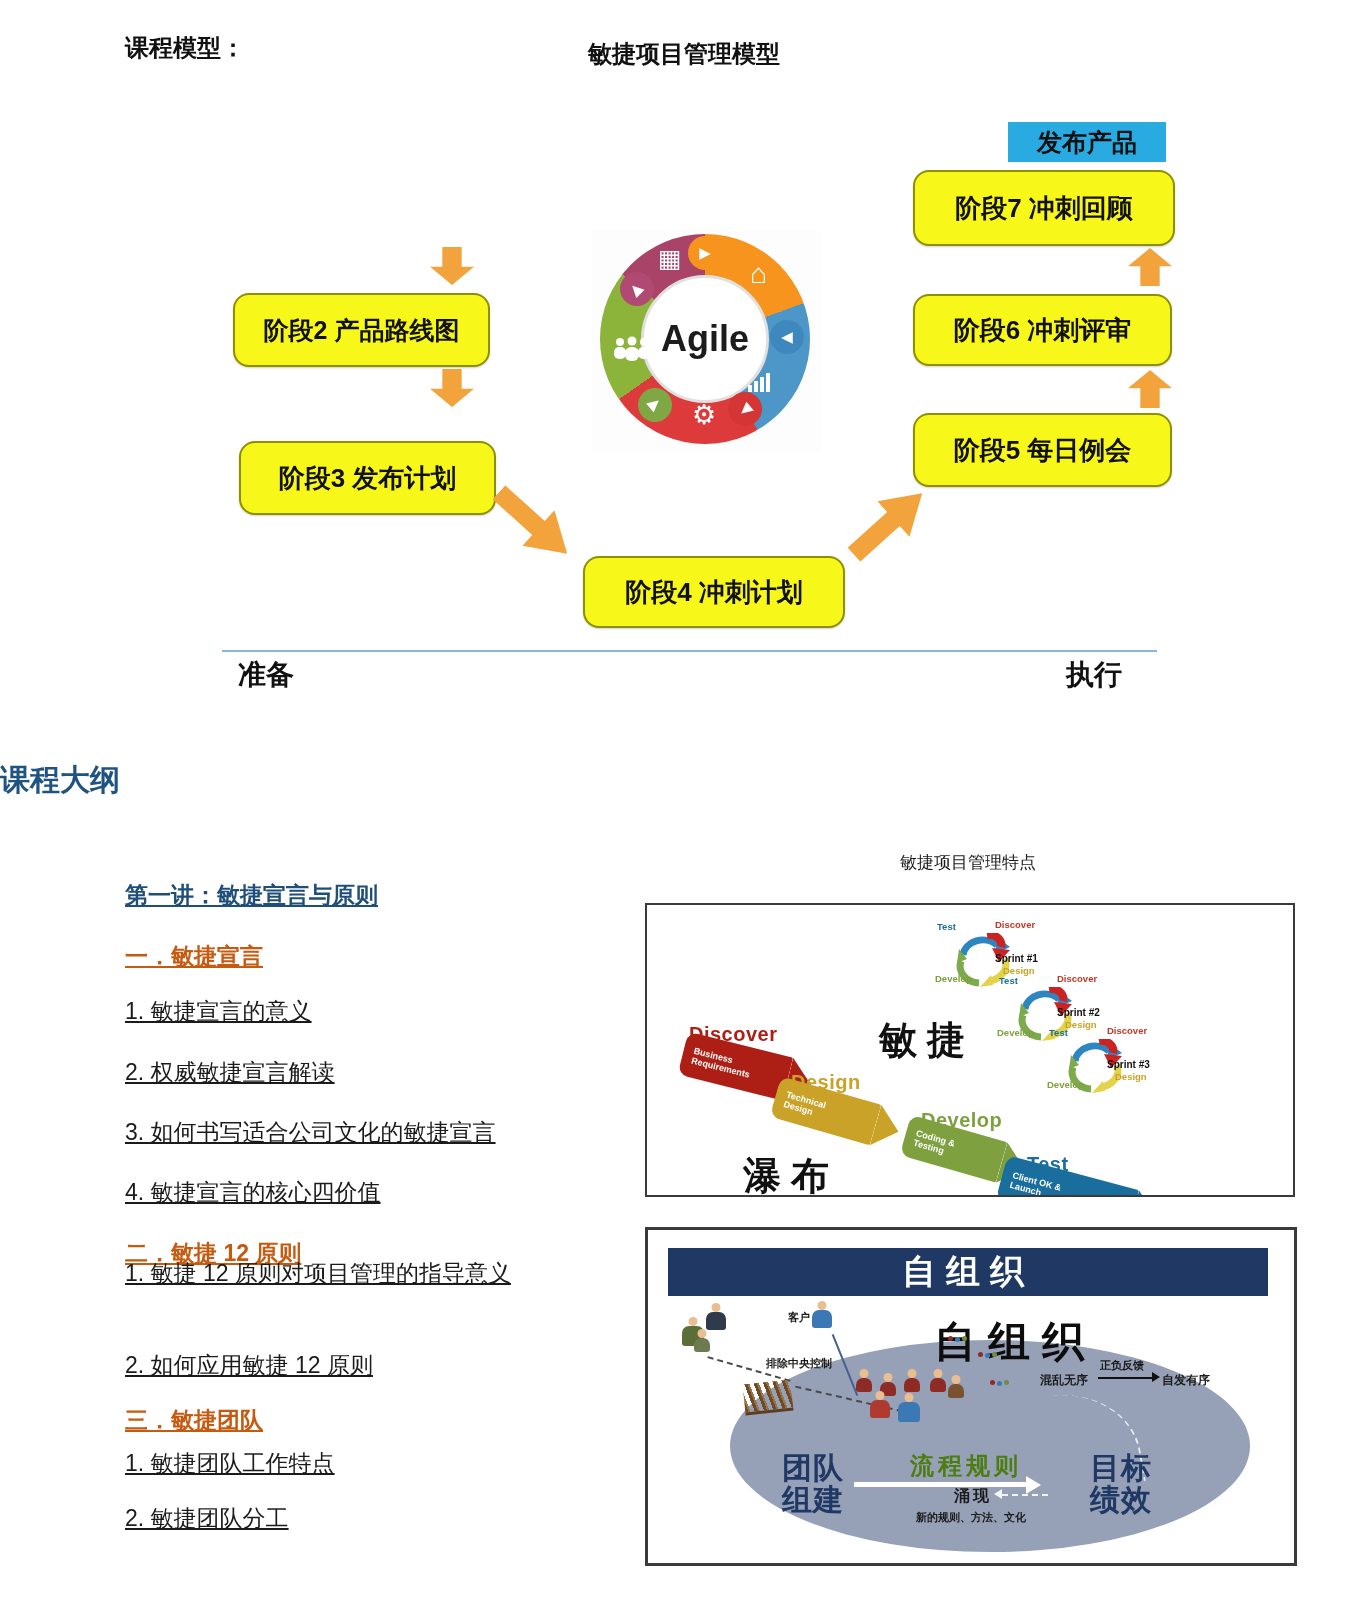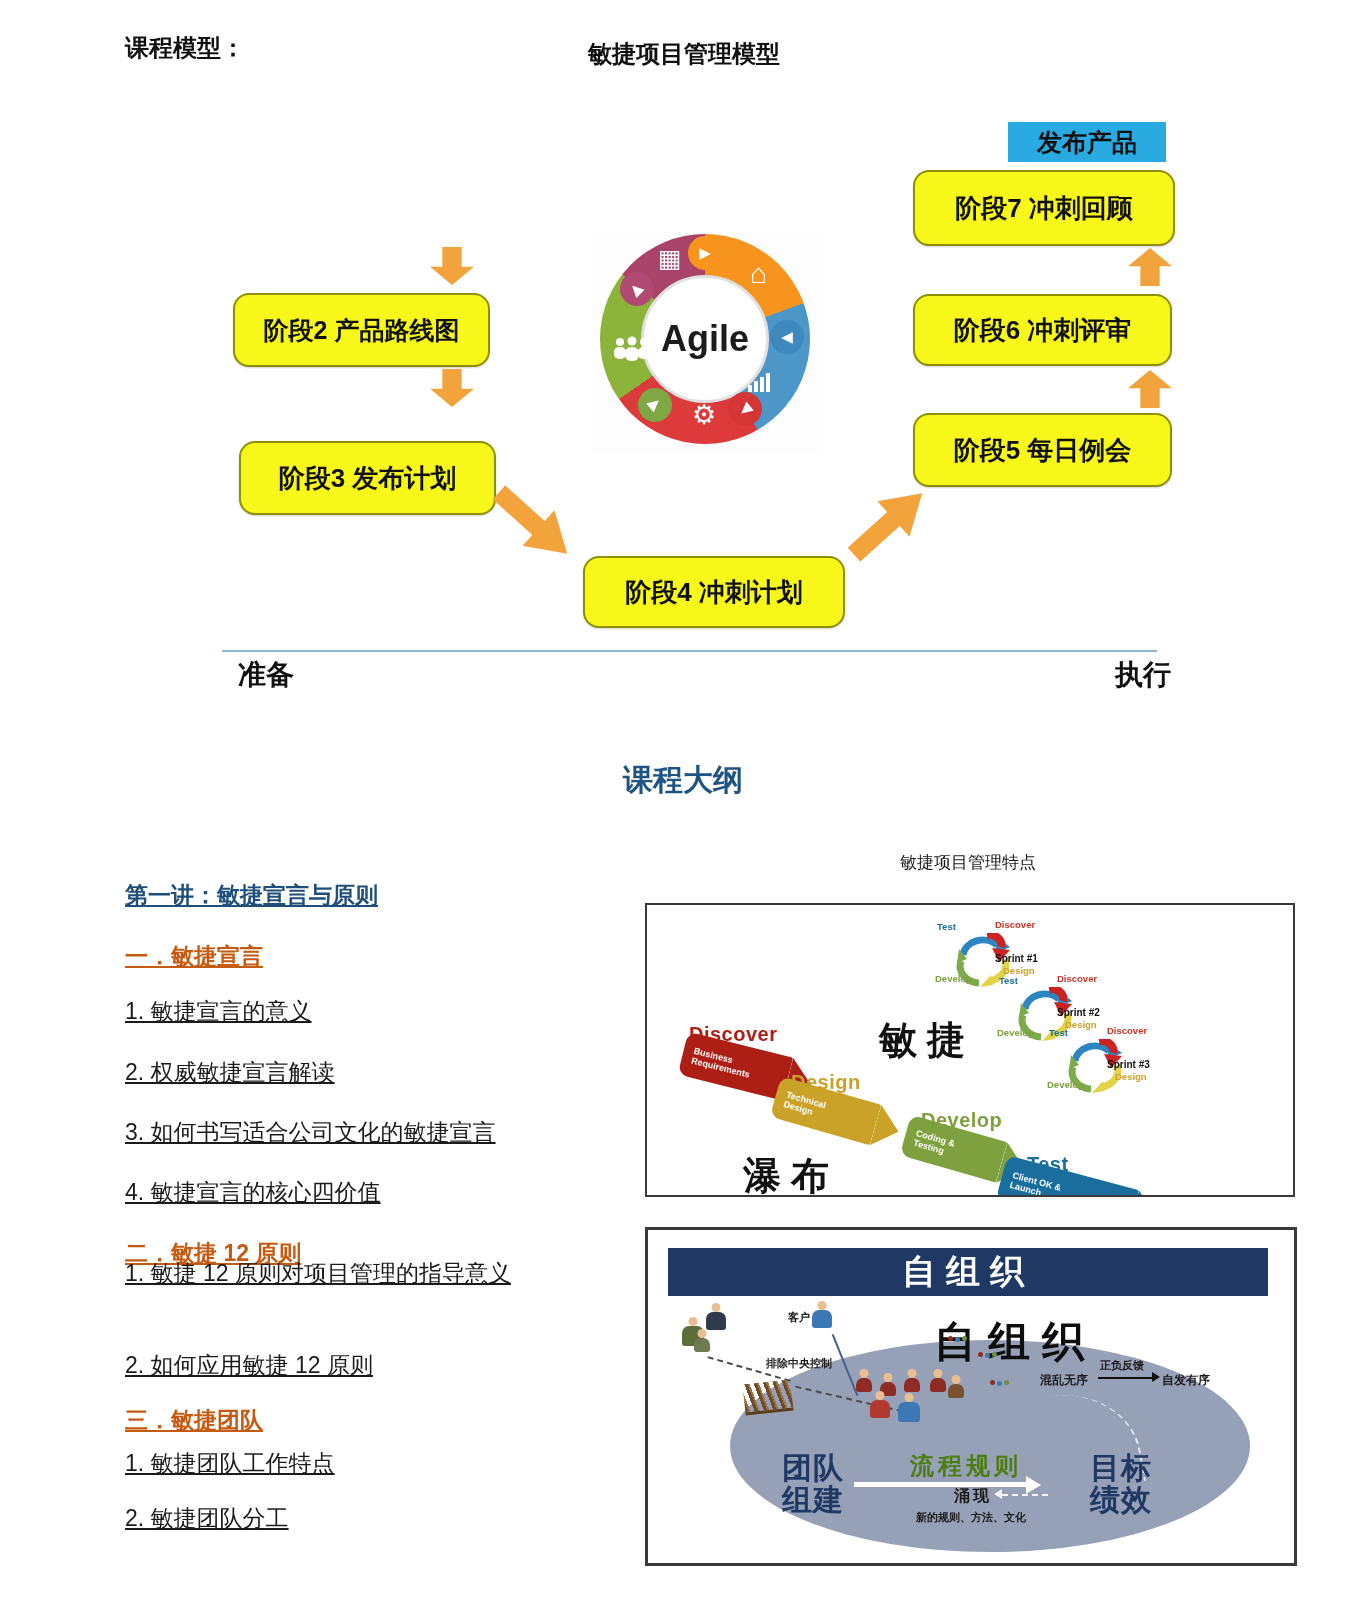--- a/index.html
+++ b/index.html
@@ -30,21 +30,21 @@
   .badge{position:absolute;width:34px;height:34px;border-radius:50%;display:flex;align-items:center;
       justify-content:center;color:#fff;font-size:15px;}
   .ring-glyph{position:absolute;color:#fff;font-weight:bold;line-height:1;}
   .bars{position:absolute;display:flex;align-items:flex-end;gap:2px;}
   .bars i{display:block;width:4px;background:#fff;}
 
   .blue-line{position:absolute;left:222px;top:650px;width:935px;height:2px;background:#8FB4D9;}
   .phase-lab{position:absolute;font-size:28px;font-weight:bold;color:#111;}
 
   
-  .outline-title{position:absolute;left:0;top:760px;width:1366px;text-align:center;
+  .outline-title{position:absolute;left:0;top:760px;width:1366px;text-align:left;
       font-size:30px;font-weight:bold;color:#1F5382;}
   .oline{position:absolute;left:125px;font-size:23px;color:#1b1b1b;white-space:nowrap;text-decoration:underline;}
   .o-blue{color:#1F4E79;font-weight:bold;}
   .o-orange{color:#C55A11;font-weight:bold;}
 
   
   .feature-title{position:absolute;left:645px;top:851px;width:646px;text-align:center;
       font-size:17px;color:#1b1b1b;}
   .frame{position:absolute;background:#fff;border:2px solid #3a3a3a;overflow:hidden;}
   .rib{position:absolute;display:flex;align-items:stretch;}
@@ -136,21 +136,21 @@
             <rect x="28" y="11" width="12" height="12" rx="5"></rect>
           </g>
         </svg>
       <div class="badge" style="left:20px;top:38px;background:#B04A73;transform:rotate(45deg);">◀</div>
       <div class="ring-glyph" style="left:58px;top:12px;font-size:25px;">▦</div>
     </div>
   </div>
 
   <div class="blue-line"></div>
   <div class="phase-lab" style="left:238px;top:656px;">准备</div>
-  <div class="phase-lab" style="left:1115px;top:656px;">执行</div>
+  <div class="phase-lab" style="left:1066px;top:656px;">执行</div>
 
   <div class="outline-title">课程大纲</div>
 
   <div class="oline o-blue" style="top:880px;">第一讲：敏捷宣言与原则</div>
   <div class="oline o-orange" style="top:941px;">一．敏捷宣言</div>
   <div class="oline" style="top:996px;">1. 敏捷宣言的意义</div>
   <div class="oline" style="top:1057px;">2. 权威敏捷宣言解读</div>
   <div class="oline" style="top:1117px;">3. 如何书写适合公司文化的敏捷宣言</div>
   <div class="oline" style="top:1177px;">4. 敏捷宣言的核心四价值</div>
   <div class="oline o-orange" style="top:1238px;">二．敏捷 12 原则</div>

